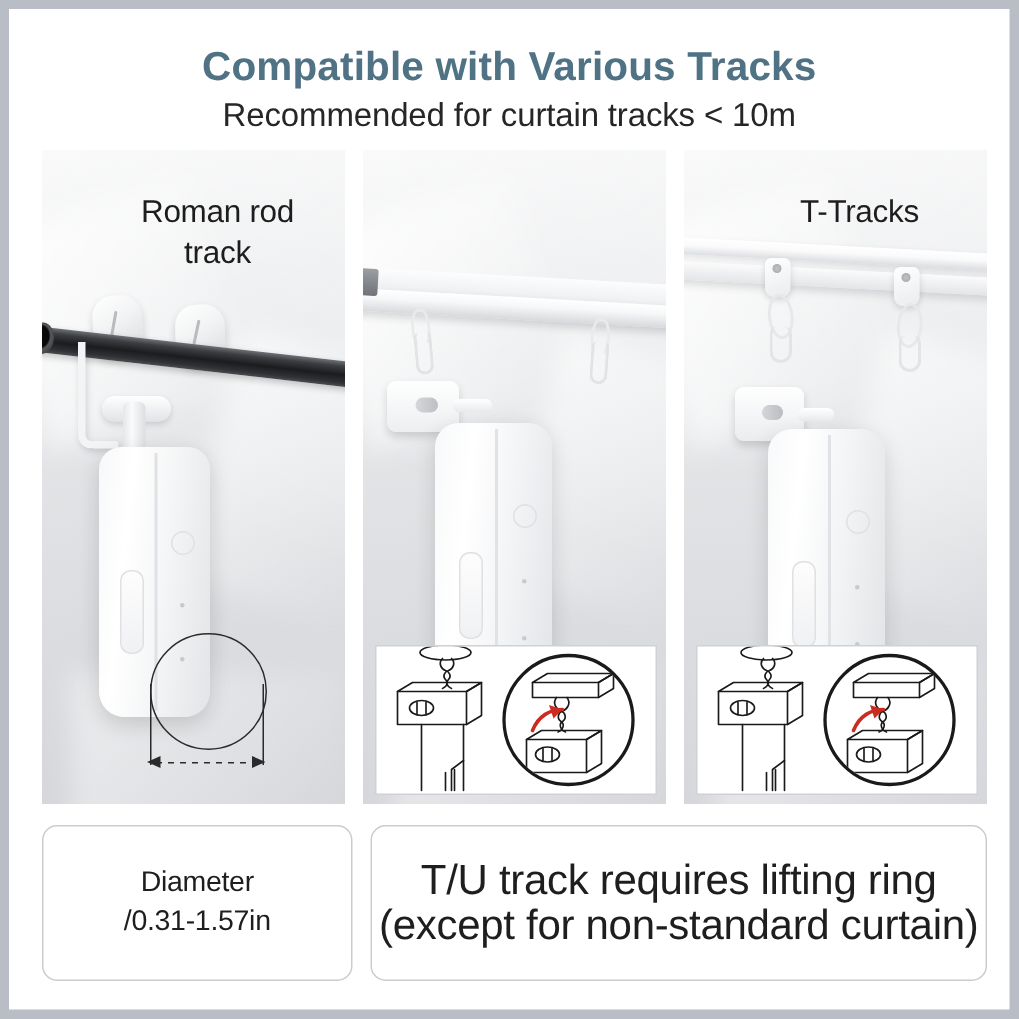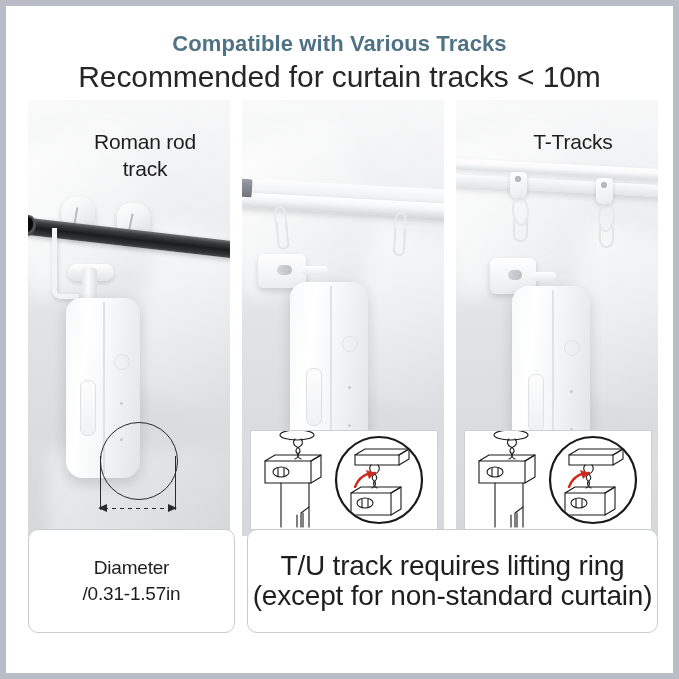--- a/index.html
+++ b/index.html
@@ -15,25 +15,25 @@
     width:667px;height:667px;
     background:#ffffff;
     overflow:hidden;
   }
 
   
   .header{
     position:absolute;left:0;top:22px;width:667px;text-align:center;
   }
   .title{
-    font-size:22px;font-weight:bold;color:#4f7285;letter-spacing:.1px;
+    font-size:27px;font-weight:bold;color:#4f7285;letter-spacing:.1px;
     line-height:32px;
   }
   .subtitle{
-    font-size:30px;color:#262626;line-height:30px;margin-top:2px;
+    font-size:22px;color:#262626;line-height:30px;margin-top:2px;
     letter-spacing:-.1px;
   }
 
   
   .panels{
     position:absolute;left:22px;top:94px;
     width:630px;height:436px;
     display:flex;gap:12px;
   }
   .panel{
@@ -261,21 +261,21 @@
   .tmotor .dot.d2{left:58px;top:142px;}
 
   
   .inset{
     position:absolute;left:8px;bottom:6px;width:186px;height:98px;
     background:#ffffff;border:1px solid #cfd1d4;overflow:hidden;
   }
 
   
   .captions{
-    position:absolute;left:22px;top:523px;width:630px;height:104px;
+    position:absolute;left:22px;top:544px;width:630px;height:104px;
     display:flex;gap:12px;
   }
   .capbox{
     border:1px solid #c9ccd0;border-radius:10px;background:#fff;
     display:flex;align-items:center;justify-content:center;text-align:center;
   }
   .capbox.small{flex:0 0 205px;}
   .capbox.wide{flex:1 1 auto;}
   .captext{font-size:19px;color:#1e1e1e;line-height:26px;letter-spacing:-.2px;}
   .captext.wide{font-size:28px;line-height:30px;}

